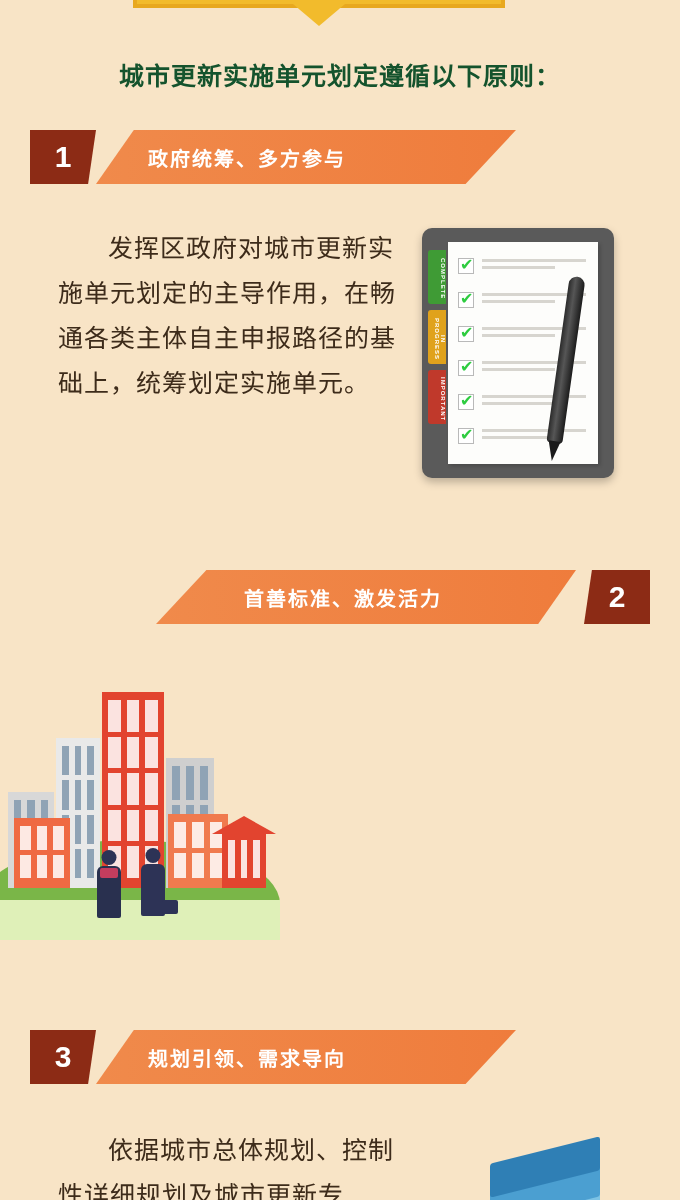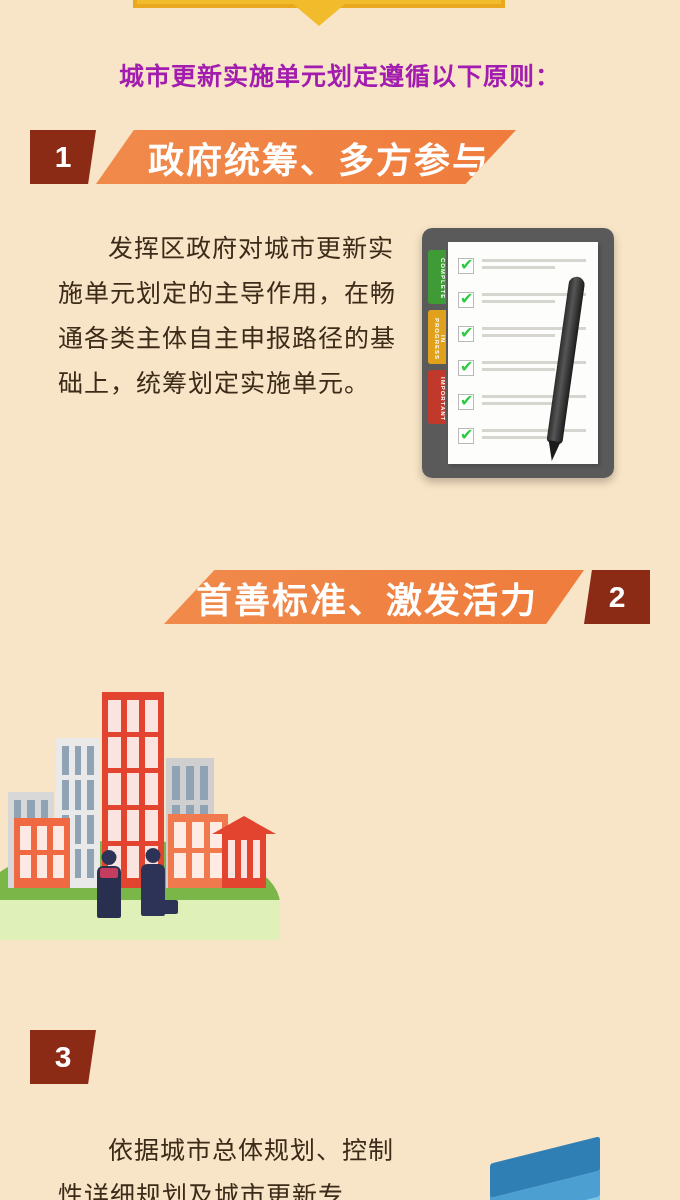--- a/index.html
+++ b/index.html
@@ -43,21 +43,21 @@
 
   
   .intro {
     position: absolute;
     top: 56px;
     left: 0;
     width: 680px;
     text-align: center;
     font-size: 25px;
     font-weight: bold;
-    color: #a21caf;
+    color: #14532d;
     letter-spacing: 1px;
   }
 
   
   .hdr {
     position: absolute;
     height: 54px;
   }
   .hdr .num-block {
     position: absolute;
@@ -75,21 +75,21 @@
   .hdr .bar {
     position: absolute;
     top: 0;
     height: 54px;
     background: linear-gradient(90deg, #f08a4b 0%, #ef7c3c 100%);
     display: flex;
     align-items: center;
   }
   .hdr .bar span {
     color: #ffffff;
-    font-size: 36px;
+    font-size: 20px;
     font-weight: bold;
     letter-spacing: 2px;
     white-space: nowrap;
   }
 
   
   #hdr1 { left: 30px; top: 130px; width: 620px; }
   #hdr1 .num-block { left: 0; clip-path: polygon(0 0, 100% 0, 88% 100%, 0 100%); }
   #hdr1 .bar {
     left: 66px; width: 420px;
@@ -101,23 +101,23 @@
   #hdr3 .num-block { left: 0; clip-path: polygon(0 0, 100% 0, 88% 100%, 0 100%); }
   #hdr3 .bar {
     left: 66px; width: 420px;
     clip-path: polygon(9% 0, 100% 0, 88% 100%, 0 100%);
     padding-left: 52px;
   }
   
   #hdr2 { left: 30px; top: 570px; width: 620px; }
   #hdr2 .num-block { right: 0; left: auto; clip-path: polygon(12% 0, 100% 0, 100% 100%, 0 100%); }
   #hdr2 .bar {
-    right: 66px; left: auto; width: 420px;
+    right: 74px; left: auto; width: 420px;
     clip-path: polygon(12% 0, 100% 0, 91% 100%, 0 100%);
-    justify-content: flex-end;
+    justify-content: center;
     padding-right: 46px;
   }
 
   
   .para {
     position: absolute;
     font-size: 25px;
     line-height: 45px;
     color: #3d2b1a;
     text-indent: 2em;
@@ -470,20 +470,23 @@
     </div>
     <div class="person pB">
       <div class="p-head"></div>
       <div class="p-body"></div>
       <div class="bag"></div>
     </div>
   </div>
 
   <div class="hdr" id="hdr3">
     <div class="num-block">3</div>
+    <div class="bar">
+      <span>规划引领、需求导向</span>
+    </div>
   </div>
 
   <div class="para" id="para3">依据城市总体规划、控制性详细规划及城市更新专</div>
 
   <div class="blueblk">
     <div class="slab slab3"></div>
     <div class="slab slab2"></div>
     <div class="slab"></div>
   </div>
 

